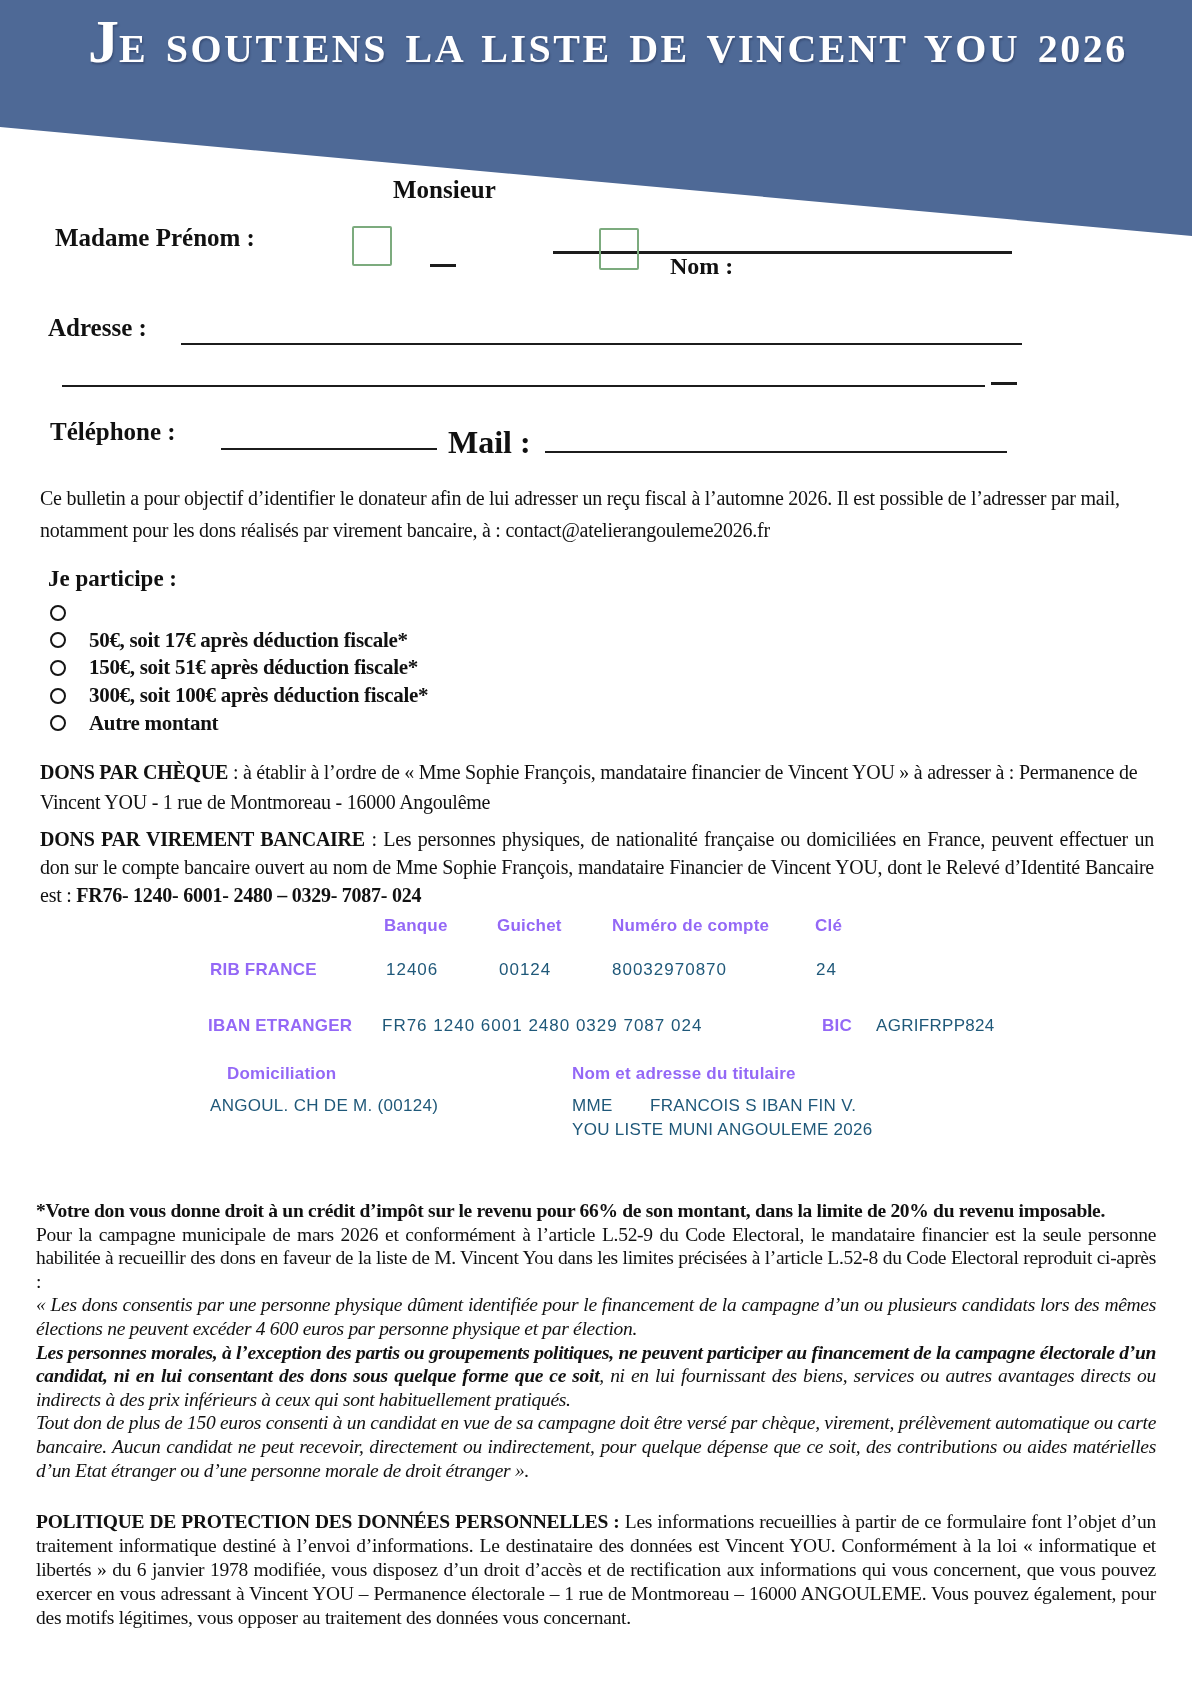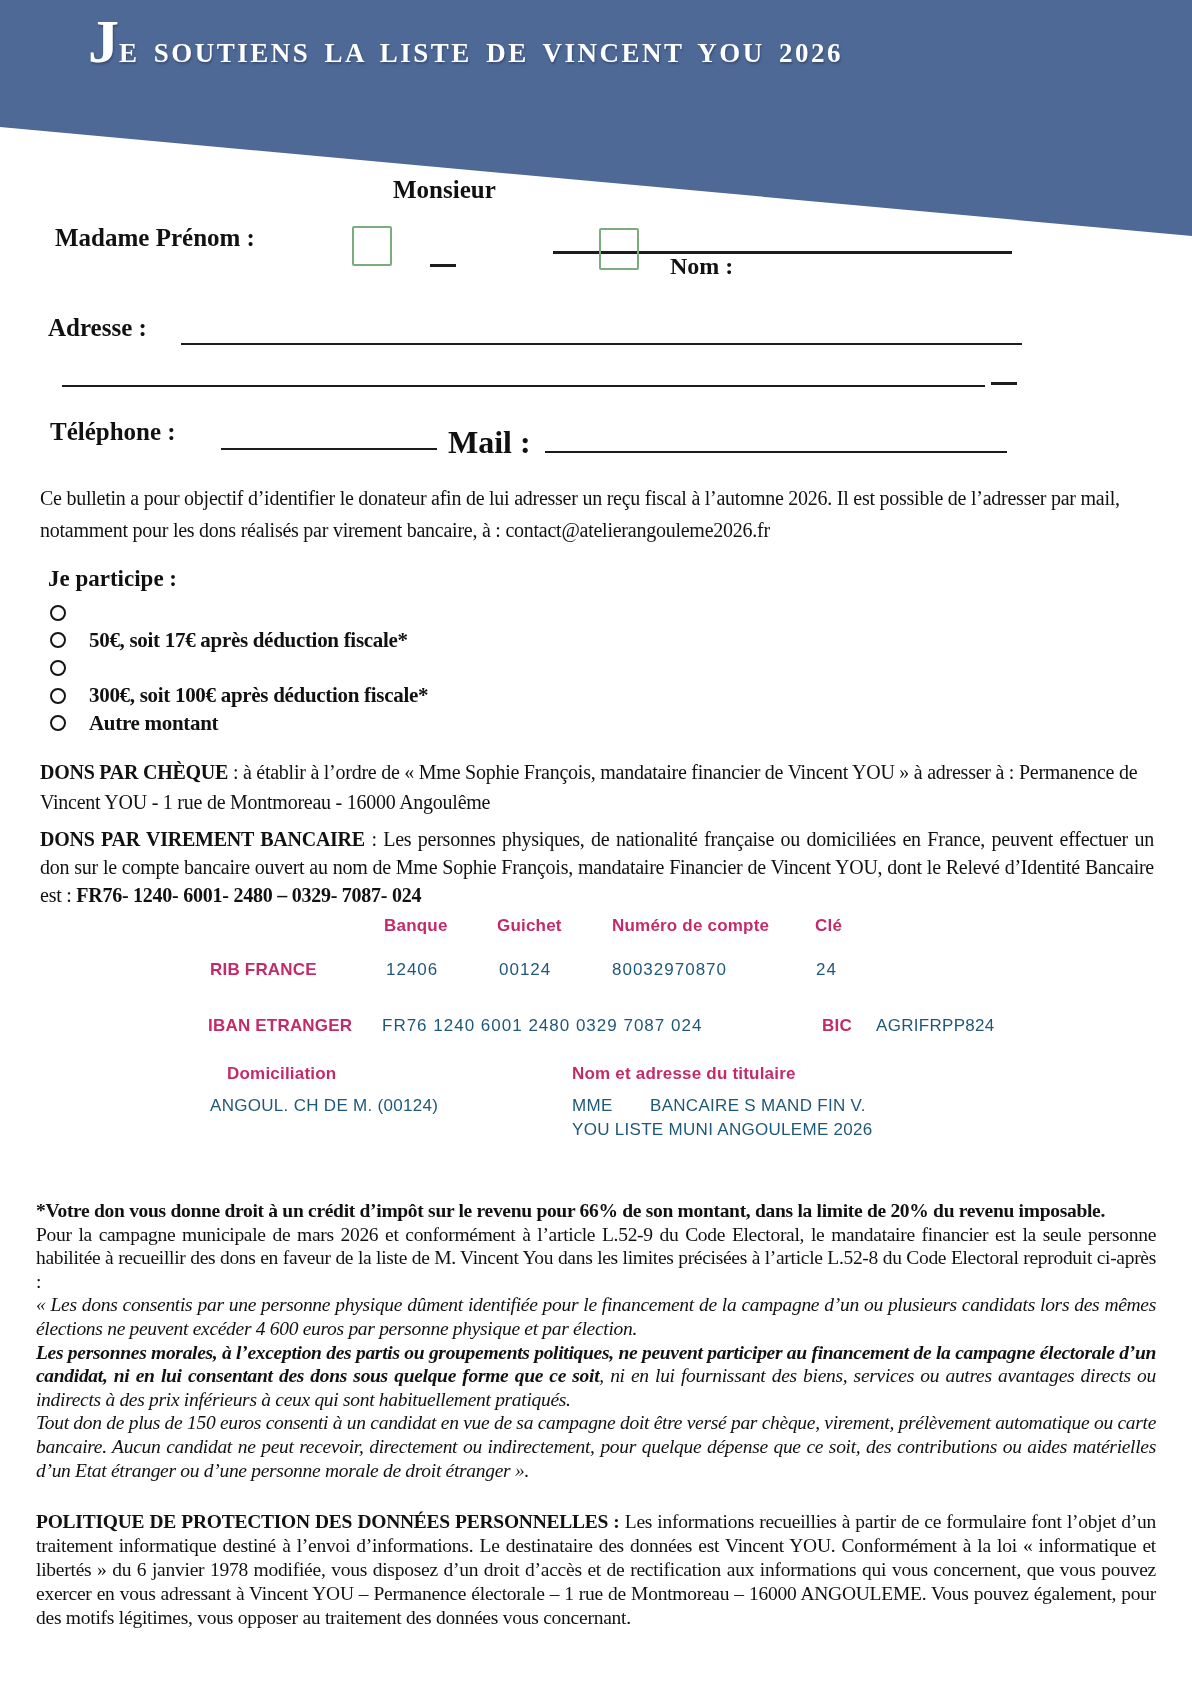--- a/index.html
+++ b/index.html
@@ -7,40 +7,40 @@
     position:relative;width:1192px;height:1686px;background:#fff;overflow:hidden;
     font-family:"Liberation Serif", serif;color:#111;
   }
   
   .banner-svg{position:absolute;left:0;top:0;display:block;}
   .banner-title{
     position:absolute;left:88px;top:10px;white-space:nowrap;color:#fff;
     font-weight:700;text-shadow:1px 2px 2px rgba(20,30,60,.35);
   }
   .title-j{font-size:62px;line-height:1;}
-  .title-rest{font-size:27px;letter-spacing:2.5px;text-transform:uppercase;word-spacing:5px;}
+  .title-rest{font-size:40px;letter-spacing:2.5px;text-transform:uppercase;word-spacing:5px;}
   
   .lbl{position:absolute;font-weight:700;white-space:nowrap;}
   .rule{position:absolute;background:#1c1c1c;height:2px;}
   .checkbox{position:absolute;width:36px;border:2px solid #7cab7e;border-radius:2px;background:transparent;}
   
   .para{position:absolute;letter-spacing:-0.25px;}
   .bold{font-weight:700;}
   .ital{font-style:italic;}
   
   .opts{position:absolute;left:48px;top:599px;}
   .opt{display:flex;align-items:center;height:27.6px;}
   .bullet{width:12px;height:12px;border:2px solid #151515;border-radius:50%;margin:0 23px 0 2px;flex:0 0 auto;background:#fff;}
   .opt-text{font-weight:700;font-size:21px;letter-spacing:-0.3px;white-space:nowrap;}
   
   .rib span{
     position:absolute;font-family:"Liberation Sans", sans-serif;font-size:17px;
     color:#0c4a6e;white-space:nowrap;opacity:.92;letter-spacing:.3px;
   }
-  .rib .hd{font-weight:700;color:#be185d;letter-spacing:.2px;}
+  .rib .hd{font-weight:700;color:#8b5cf6;letter-spacing:.2px;}
   .rib .num{letter-spacing:1px;}
   
   .legal p{margin:0;font-size:19.5px;line-height:23.6px;text-align:justify;letter-spacing:-0.3px;}
 </style>
 </head>
 <body>
 
 <div class="page">
 
   <svg class="banner-svg" width="1192" height="240" aria-hidden="true">
@@ -73,20 +73,21 @@
   <div class="opts">
     <div class="opt">
       <span class="bullet"></span>
     </div>
     <div class="opt">
       <span class="bullet"></span>
       <span class="opt-text">50€, soit 17€ après déduction fiscale*</span>
     </div>
     <div class="opt">
       <span class="bullet"></span>
+      <span class="opt-text">150€, soit 51€ après déduction fiscale*</span>
     </div>
     <div class="opt">
       <span class="bullet"></span>
       <span class="opt-text">300€, soit 100€ après déduction fiscale*</span>
     </div>
     <div class="opt">
       <span class="bullet"></span>
       <span class="opt-text">Autre montant</span>
     </div>
   </div>
@@ -110,21 +111,21 @@
     <span class="hd" style="left:208px;top:1016px;">IBAN ETRANGER</span>
     <span class="num" style="left:382px;top:1016px;">FR76 1240 6001 2480 0329 7087 024</span>
     <span class="hd" style="left:822px;top:1016px;">BIC</span>
     <span style="left:876px;top:1016px;">AGRIFRPP824</span>
 
     <span class="hd" style="left:227px;top:1064px;">Domiciliation</span>
     <span class="hd" style="left:572px;top:1064px;">Nom et adresse du titulaire</span>
 
     <span style="left:210px;top:1096px;">ANGOUL. CH DE M. (00124)</span>
     <span style="left:572px;top:1096px;">MME</span>
-    <span style="left:650px;top:1096px;">BANCAIRE S MAND FIN V.</span>
+    <span style="left:650px;top:1096px;">FRANCOIS S IBAN FIN V.</span>
     <span style="left:572px;top:1120px;">YOU LISTE MUNI ANGOULEME 2026</span>
   </div>
 
   <div class="legal" style="position:absolute;left:36px;top:1199px;width:1120px;">
     <p class="bold">*Votre don vous donne droit à un crédit d’impôt sur le revenu pour 66% de son montant, dans la limite de 20% du revenu imposable.</p>
     <p>Pour la campagne municipale de mars 2026 et conformément à l’article L.52-9 du Code Electoral, le mandataire financier est la  seule personne habilitée à recueillir des dons en faveur de la liste de M. Vincent You dans les limites précisées à l’article L.52-8 du Code Electoral reproduit ci-après :</p>
     <p class="ital"> « Les dons consentis par une personne physique dûment identifiée pour le financement de la campagne d’un ou plusieurs candidats lors des mêmes élections ne peuvent excéder 4 600 euros par personne physique et par élection.</p>
     <p class="ital"><span class="bold">Les personnes morales, à l’exception des partis ou groupements politiques, ne peuvent participer au financement de la campagne électorale d’un candidat, ni en lui consentant des dons sous quelque forme que ce soit</span><span>, ni en lui fournissant des biens, services ou autres avantages directs ou indirects à des prix inférieurs à ceux qui sont  habituellement pratiqués.</span></p>
     <p class="ital">Tout don de plus de 150 euros consenti à un candidat en vue de sa campagne doit être versé par chèque, virement, prélèvement automatique ou carte bancaire. Aucun candidat ne peut recevoir, directement ou indirectement, pour quelque dépense que ce soit, des contributions ou aides matérielles d’un Etat étranger ou d’une personne morale de droit étranger ».</p>
   </div>

